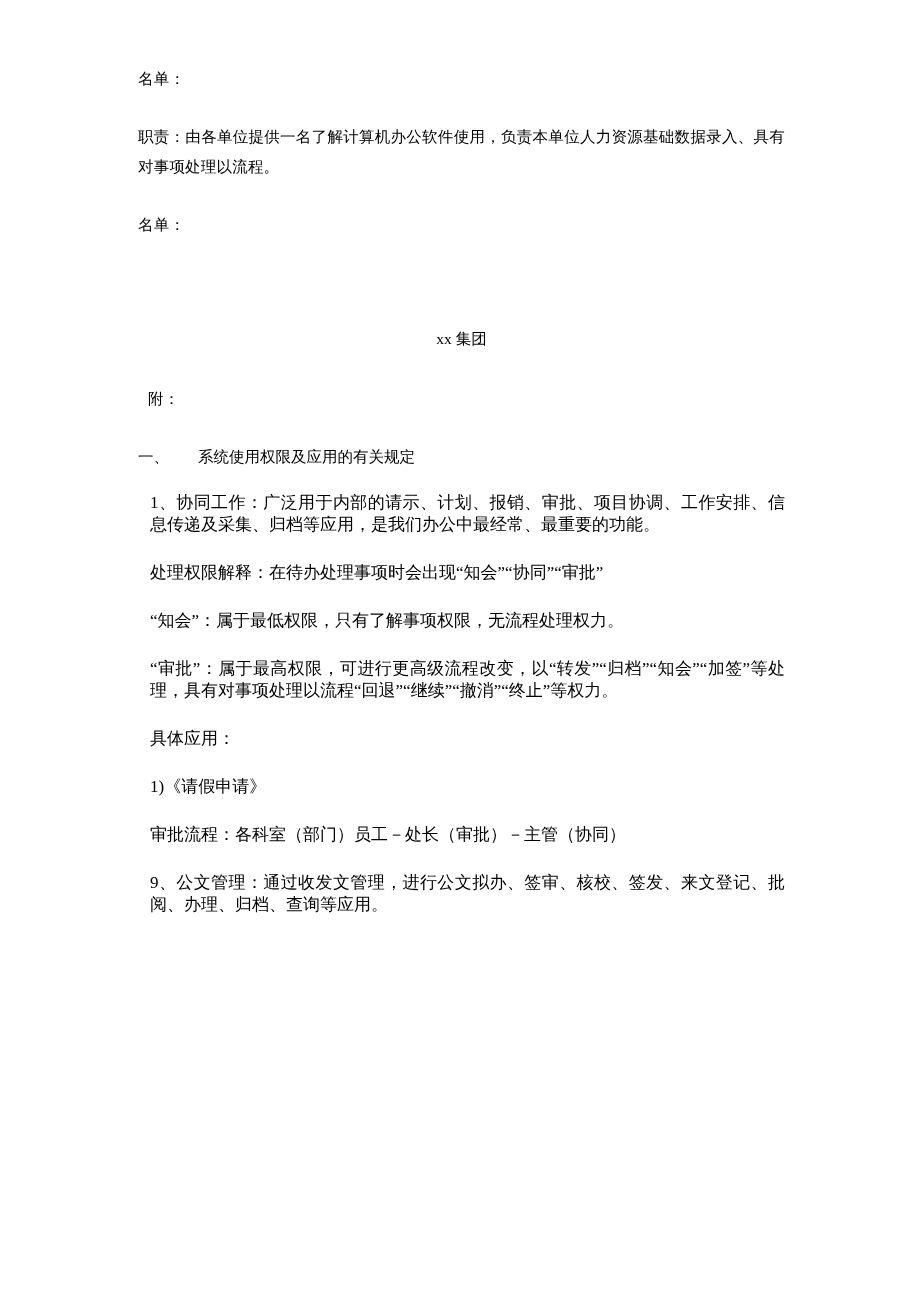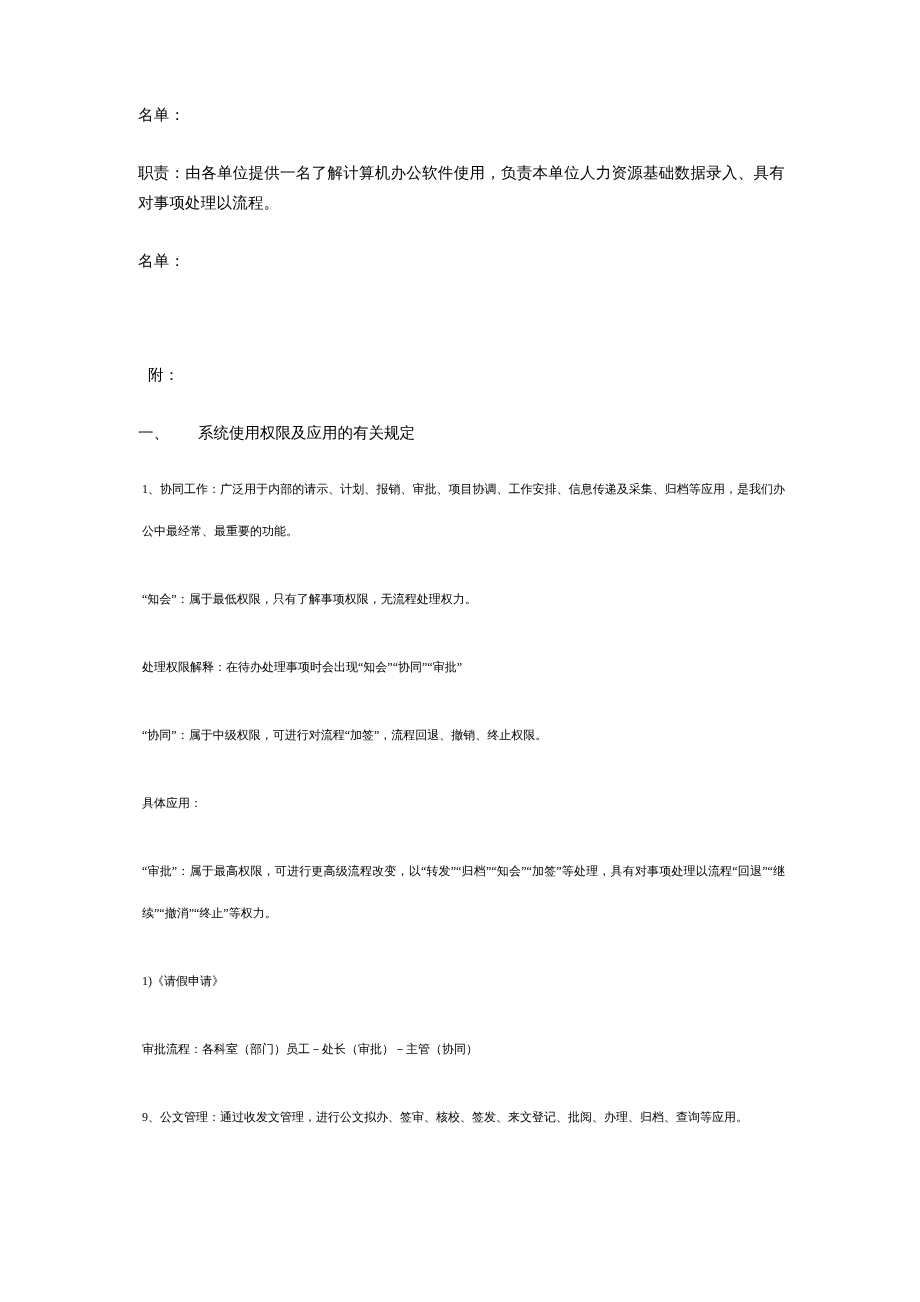--- a/index.html
+++ b/index.html
@@ -13,21 +13,21 @@
     font-family: "Liberation Serif", "DejaVu Serif", serif;
     color: #000000;
     overflow: hidden;
   }
   .page {
     position: relative;
     width: 920px;
     height: 956px;
     background: #ffffff;
     box-sizing: border-box;
-    padding: 100px 135px 0 138px;
+    padding: 64px 135px 0 138px;
   }
   .para {
     font-size: 15.5px;
     line-height: 30px;
     margin: 0 0 28px 0;
     text-align: justify;
     letter-spacing: 0.2px;
   }
   .spacer-lg {
     height: 56px;
@@ -47,60 +47,60 @@
   .heading-num {
     display: inline-block;
     width: 60px;
   }
   .section-heading {
     font-size: 15.5px;
     line-height: 30px;
     margin: 0 0 20px 0;
   }
   .body-block {
-    font-size: 12px;
-    line-height: 42px;
-    margin: 0 0 26px 4px;
+    font-size: 17px;
+    line-height: 22px;
+    margin: 0 0 26px 12px;
     text-align: justify;
   }
 </style>
 </head>
 <body>
 
 <div class="page">
 
   <p class="para">名单：</p>
 
 
   <p class="para">职责：由各单位提供一名了解计算机办公软件使用，负责本单位人力资源基础数据录入、具有对事项处理以流程。</p>
 
   <p class="para">名单：</p>
 
   <div class="spacer-lg"></div>
 
+  <p class="centered first">xx 集团</p>
 
 
   <p class="para indent-sm">附：</p>
 
   <p class="section-heading">
     <span class="heading-num">一、</span><span>系统使用权限及应用的有关规定</span>
   </p>
 
   <p class="body-block">1、协同工作：广泛用于内部的请示、计划、报销、审批、项目协调、工作安排、信息传递及采集、归档等应用，是我们办公中最经常、最重要的功能。</p>
 
 
+  <p class="body-block">处理权限解释：在待办处理事项时会出现“知会”“协同”“审批”</p>
+
   <p class="body-block">“知会”：属于最低权限，只有了解事项权限，无流程处理权力。</p>
 
-  <p class="body-block">处理权限解释：在待办处理事项时会出现“知会”“协同”“审批”</p>
 
-  <p class="body-block">“协同”：属于中级权限，可进行对流程“加签”，流程回退、撤销、终止权限。</p>
+  <p class="body-block">“审批”：属于最高权限，可进行更高级流程改变，以“转发”“归档”“知会”“加签”等处理，具有对事项处理以流程“回退”“继续”“撤消”“终止”等权力。</p>
 
   <p class="body-block">具体应用：</p>
-
-  <p class="body-block">“审批”：属于最高权限，可进行更高级流程改变，以“转发”“归档”“知会”“加签”等处理，具有对事项处理以流程“回退”“继续”“撤消”“终止”等权力。</p>
 
   <p class="body-block">1)《请假申请》</p>
 
   <p class="body-block">审批流程：各科室（部门）员工－处长（审批）－主管（协同）</p>
 
   <p class="body-block">9、公文管理：通过收发文管理，进行公文拟办、签审、核校、签发、来文登记、批阅、办理、归档、查询等应用。</p>
 
 </div>
 
 </body></html>

